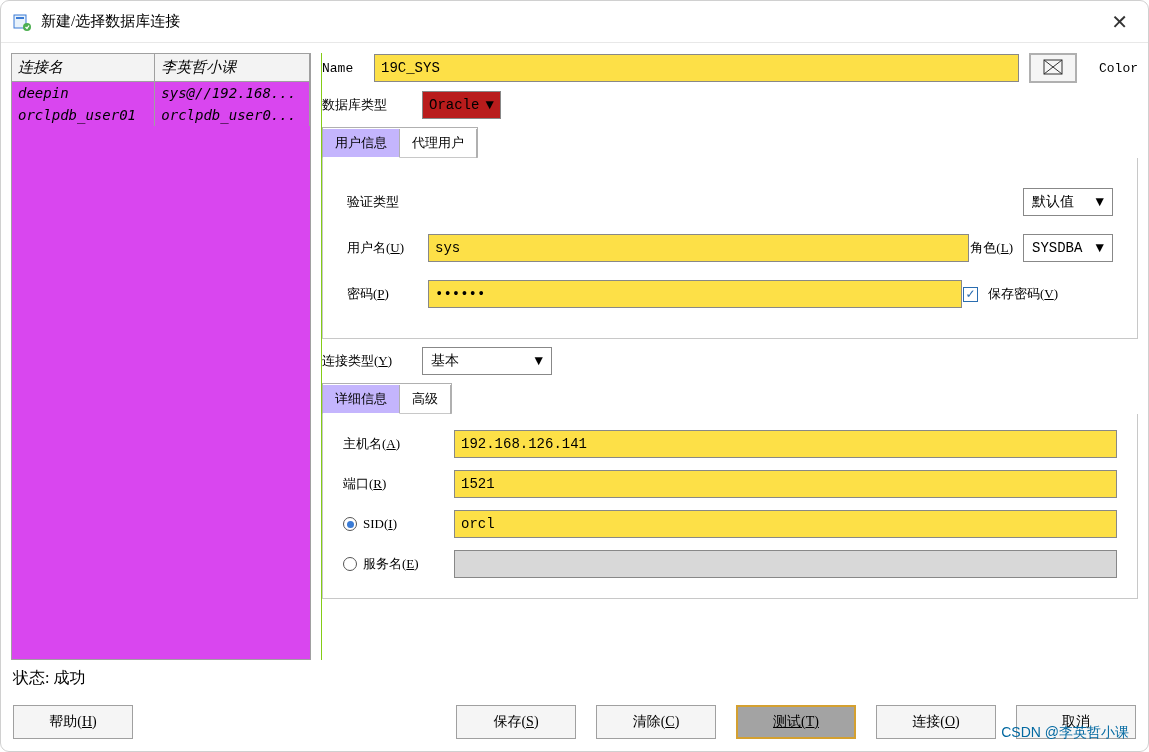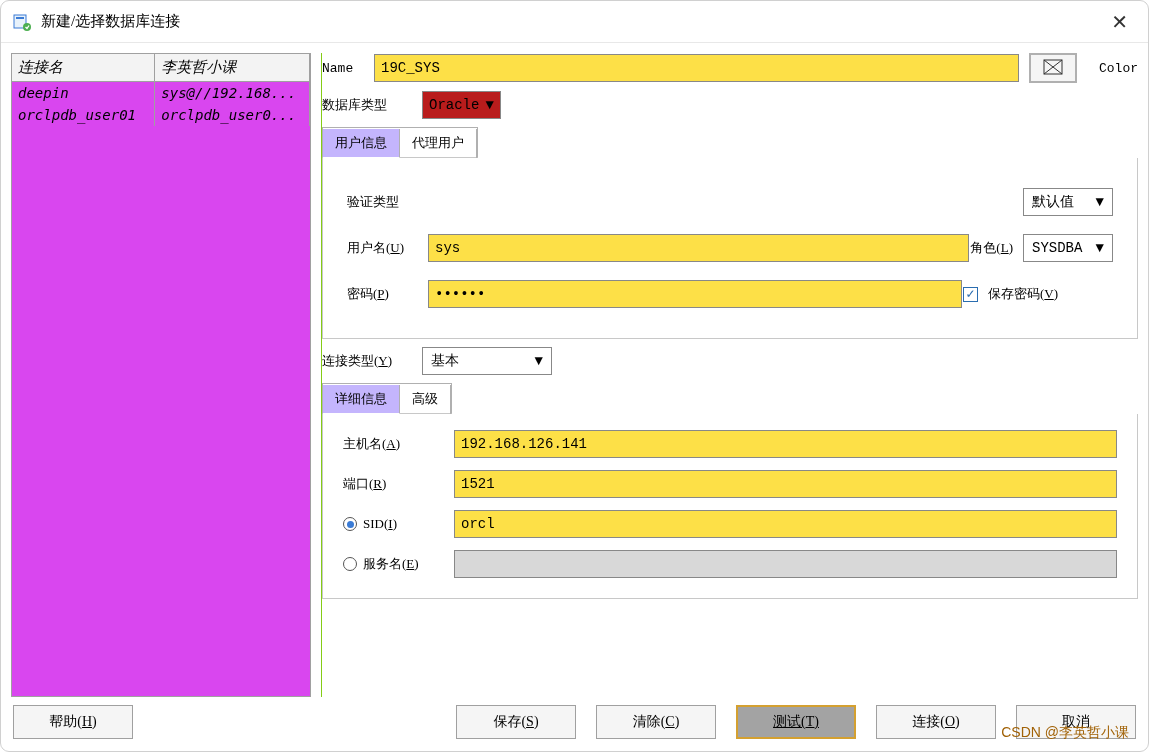--- a/index.html
+++ b/index.html
@@ -212,21 +212,21 @@
   button.btn.highlight {
     border: 2px solid #d4a030;
     background: #a3a3a3;
     text-decoration: underline;
   }
   .u { text-decoration: underline; }
   .watermark {
     position: absolute;
     right: 20px;
     bottom: 10px;
-    color: #a16207;
+    color: #0369a1;
     font-size: 14px;
     font-family: sans-serif;
   }
 </style>
 </head>
 <body>
 
 <div class="window">
   <div class="titlebar">
     <span class="icon">
@@ -359,20 +359,24 @@
               <span class="radio"></span>
               <span>服务名(<span class="u">E</span>)</span>
             </span>
             <input class="text disabled-input" readonly="" value="" style="">
           </div>
         </div>
       </div>
     </div>
   </div>
 
+  <div class="status-bar">
+    <span>状态:</span>
+    <span>成功</span>
+  </div>
 
   <div class="button-bar">
     <button class="btn">帮助(<span class="u">H</span>)</button>
     <span class="spacer"></span>
     <button class="btn">保存(<span class="u">S</span>)</button>
     <button class="btn">清除(<span class="u">C</span>)</button>
     <button class="btn highlight">测试(<span class="u">T</span>)</button>
     <button class="btn">连接(<span class="u">O</span>)</button>
     <button class="btn">取消</button>
   </div>

